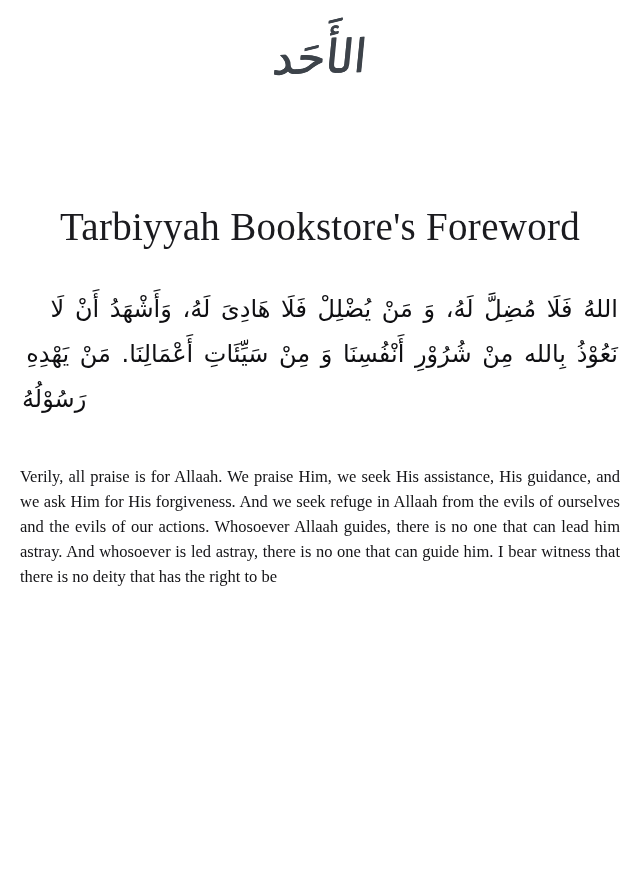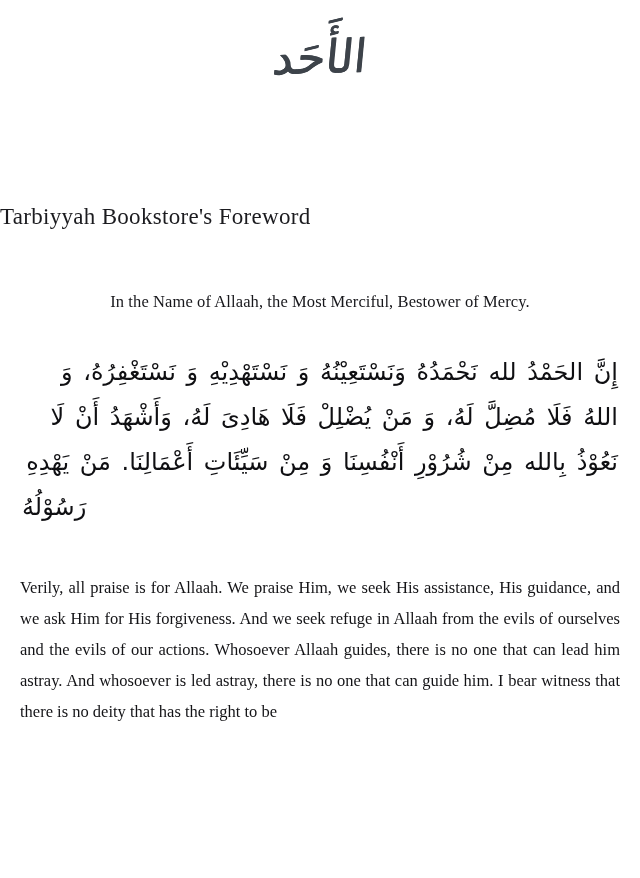--- a/index.html
+++ b/index.html
@@ -41,23 +41,23 @@
     letter-spacing: -1px;
     transform: skewX(-7deg) rotate(-1.5deg);
     text-shadow: 0.6px 0 0 #3d434a, 0 0.4px 0 #4a5058;
     direction: rtl;
     unicode-bidi: bidi-override;
     white-space: nowrap;
   }
 
   
   .title {
-    text-align: left;
+    text-align: center;
     font-family: "Liberation Serif", serif;
-    font-size: 23px;
+    font-size: 39px;
     font-weight: 400;
     color: #1b1b1f;
     letter-spacing: 0.3px;
     margin: 0;
     padding-top: 108px;
   }
 
   
   .subtitle {
     text-align: center;
@@ -93,41 +93,39 @@
   }
 
   
   .body-text {
     margin: 0;
     padding: 42px 20px 0 20px;
     text-align: justify;
     text-justify: inter-word;
     font-family: "Liberation Serif", serif;
     font-size: 16.5px;
-    line-height: 31px;
+    line-height: 25px;
     color: #131316;
     box-sizing: border-box;
     hyphens: none;
   }
 </style>
 </head>
 <body>
 
 <div class="page">
 
   <div class="calligraphy-block">
     <span class="calligraphy">الأَحَد</span>
   </div>
 
   <h1 class="title">Tarbiyyah Bookstore's Foreword</h1>
 
-  <p class="subtitle">In the Name of Allaah, the Most Merciful, Bestower of Mercy.</p>
 
   <div class="arabic-block">
-    <span class="arabic-line">إِنَّ الحَمْدُ لله نَحْمَدُهُ وَنَسْتَعِيْنُهُ وَ نَسْتَهْدِيْهِ وَ نَسْتَغْفِرُهُ، وَ</span>
     <span class="arabic-line">اللهُ فَلَا مُضِلَّ لَهُ، وَ مَنْ يُضْلِلْ فَلَا هَادِىَ لَهُ، وَأَشْهَدُ أَنْ لَا</span>
     <span class="arabic-line">نَعُوْذُ بِالله مِنْ شُرُوْرِ أَنْفُسِنَا وَ مِنْ سَيِّئَاتِ أَعْمَالِنَا. مَنْ يَهْدِهِ</span>
     <span class="arabic-line last">رَسُوْلُهُ</span>
   </div>
 
   <p class="body-text">Verily, all praise is for Allaah. We praise Him, we seek His assistance, His guidance, and we ask Him for His forgiveness. And we seek refuge in Allaah from the evils of ourselves and the evils of our actions. Whosoever Allaah guides, there is no one that can lead him astray. And whosoever is led astray, there is no one that can guide him. I bear witness that there is no deity that has the right to be</p>
 
 </div>
 
 </body></html>

